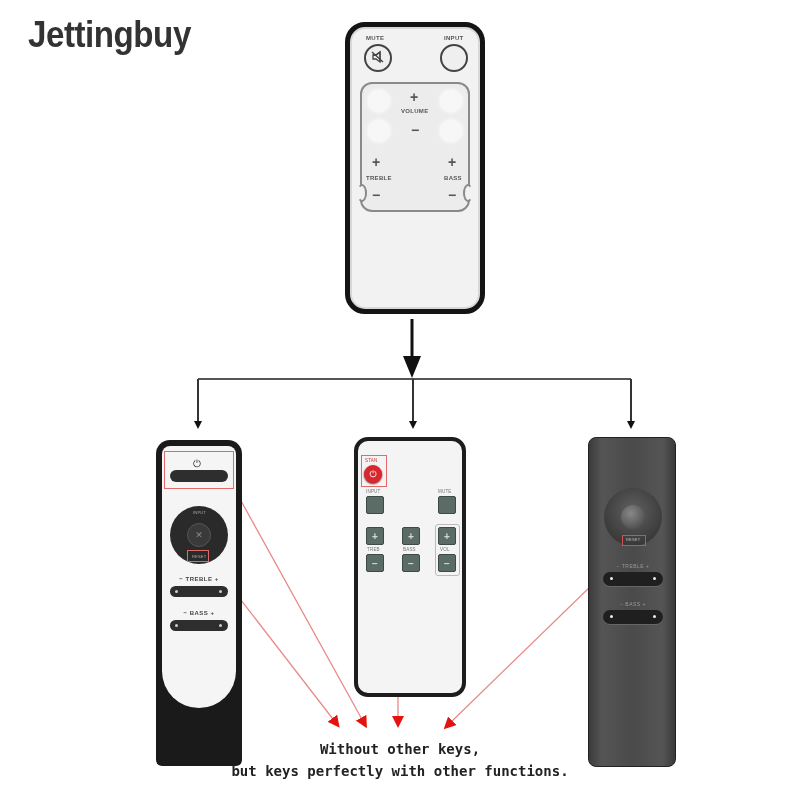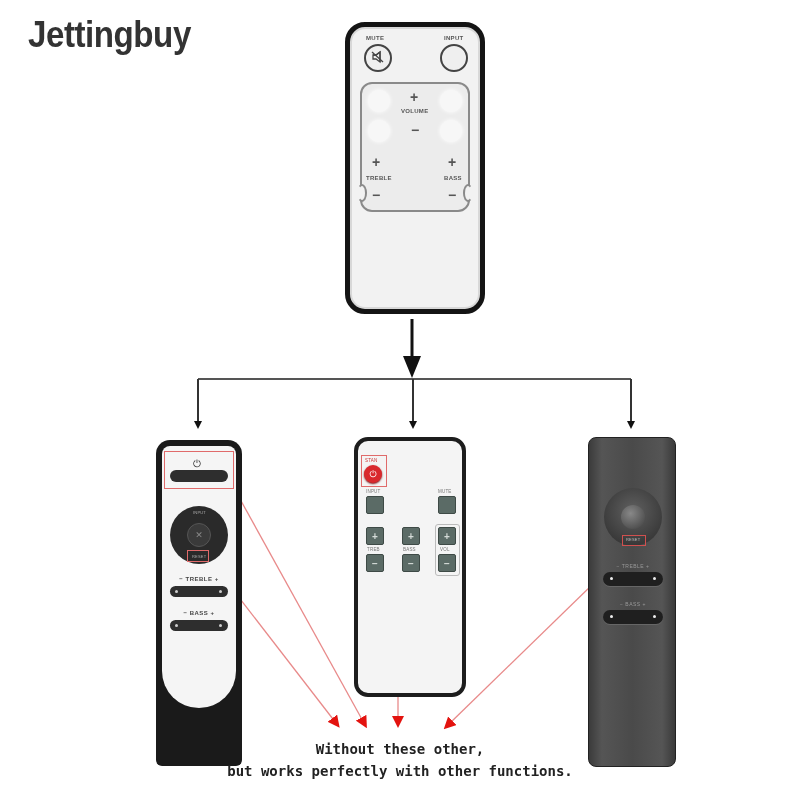--- a/index.html
+++ b/index.html
@@ -247,14 +247,14 @@
     <div class="dot-white" style="left:7px;top:5px;background:#eee;"></div>
     <div class="dot-white" style="left:50px;top:5px;background:#eee;"></div>
   </div>
   <span class="rr-label" style="top:163px;">− <span>BASS</span> +</span>
   <div class="rr-bar" style="top:172px;">
     <div class="dot-white" style="left:7px;top:5px;background:#eee;"></div>
     <div class="dot-white" style="left:50px;top:5px;background:#eee;"></div>
   </div>
 </div>
 
-<div class="caption l1">Without these other,</div>
-<div class="caption l2">but works perfectly with other functions.</div>
+<div class="caption l1">Without other keys,</div>
+<div class="caption l2">but keys perfectly with other functions.</div>
 
 </body></html>

